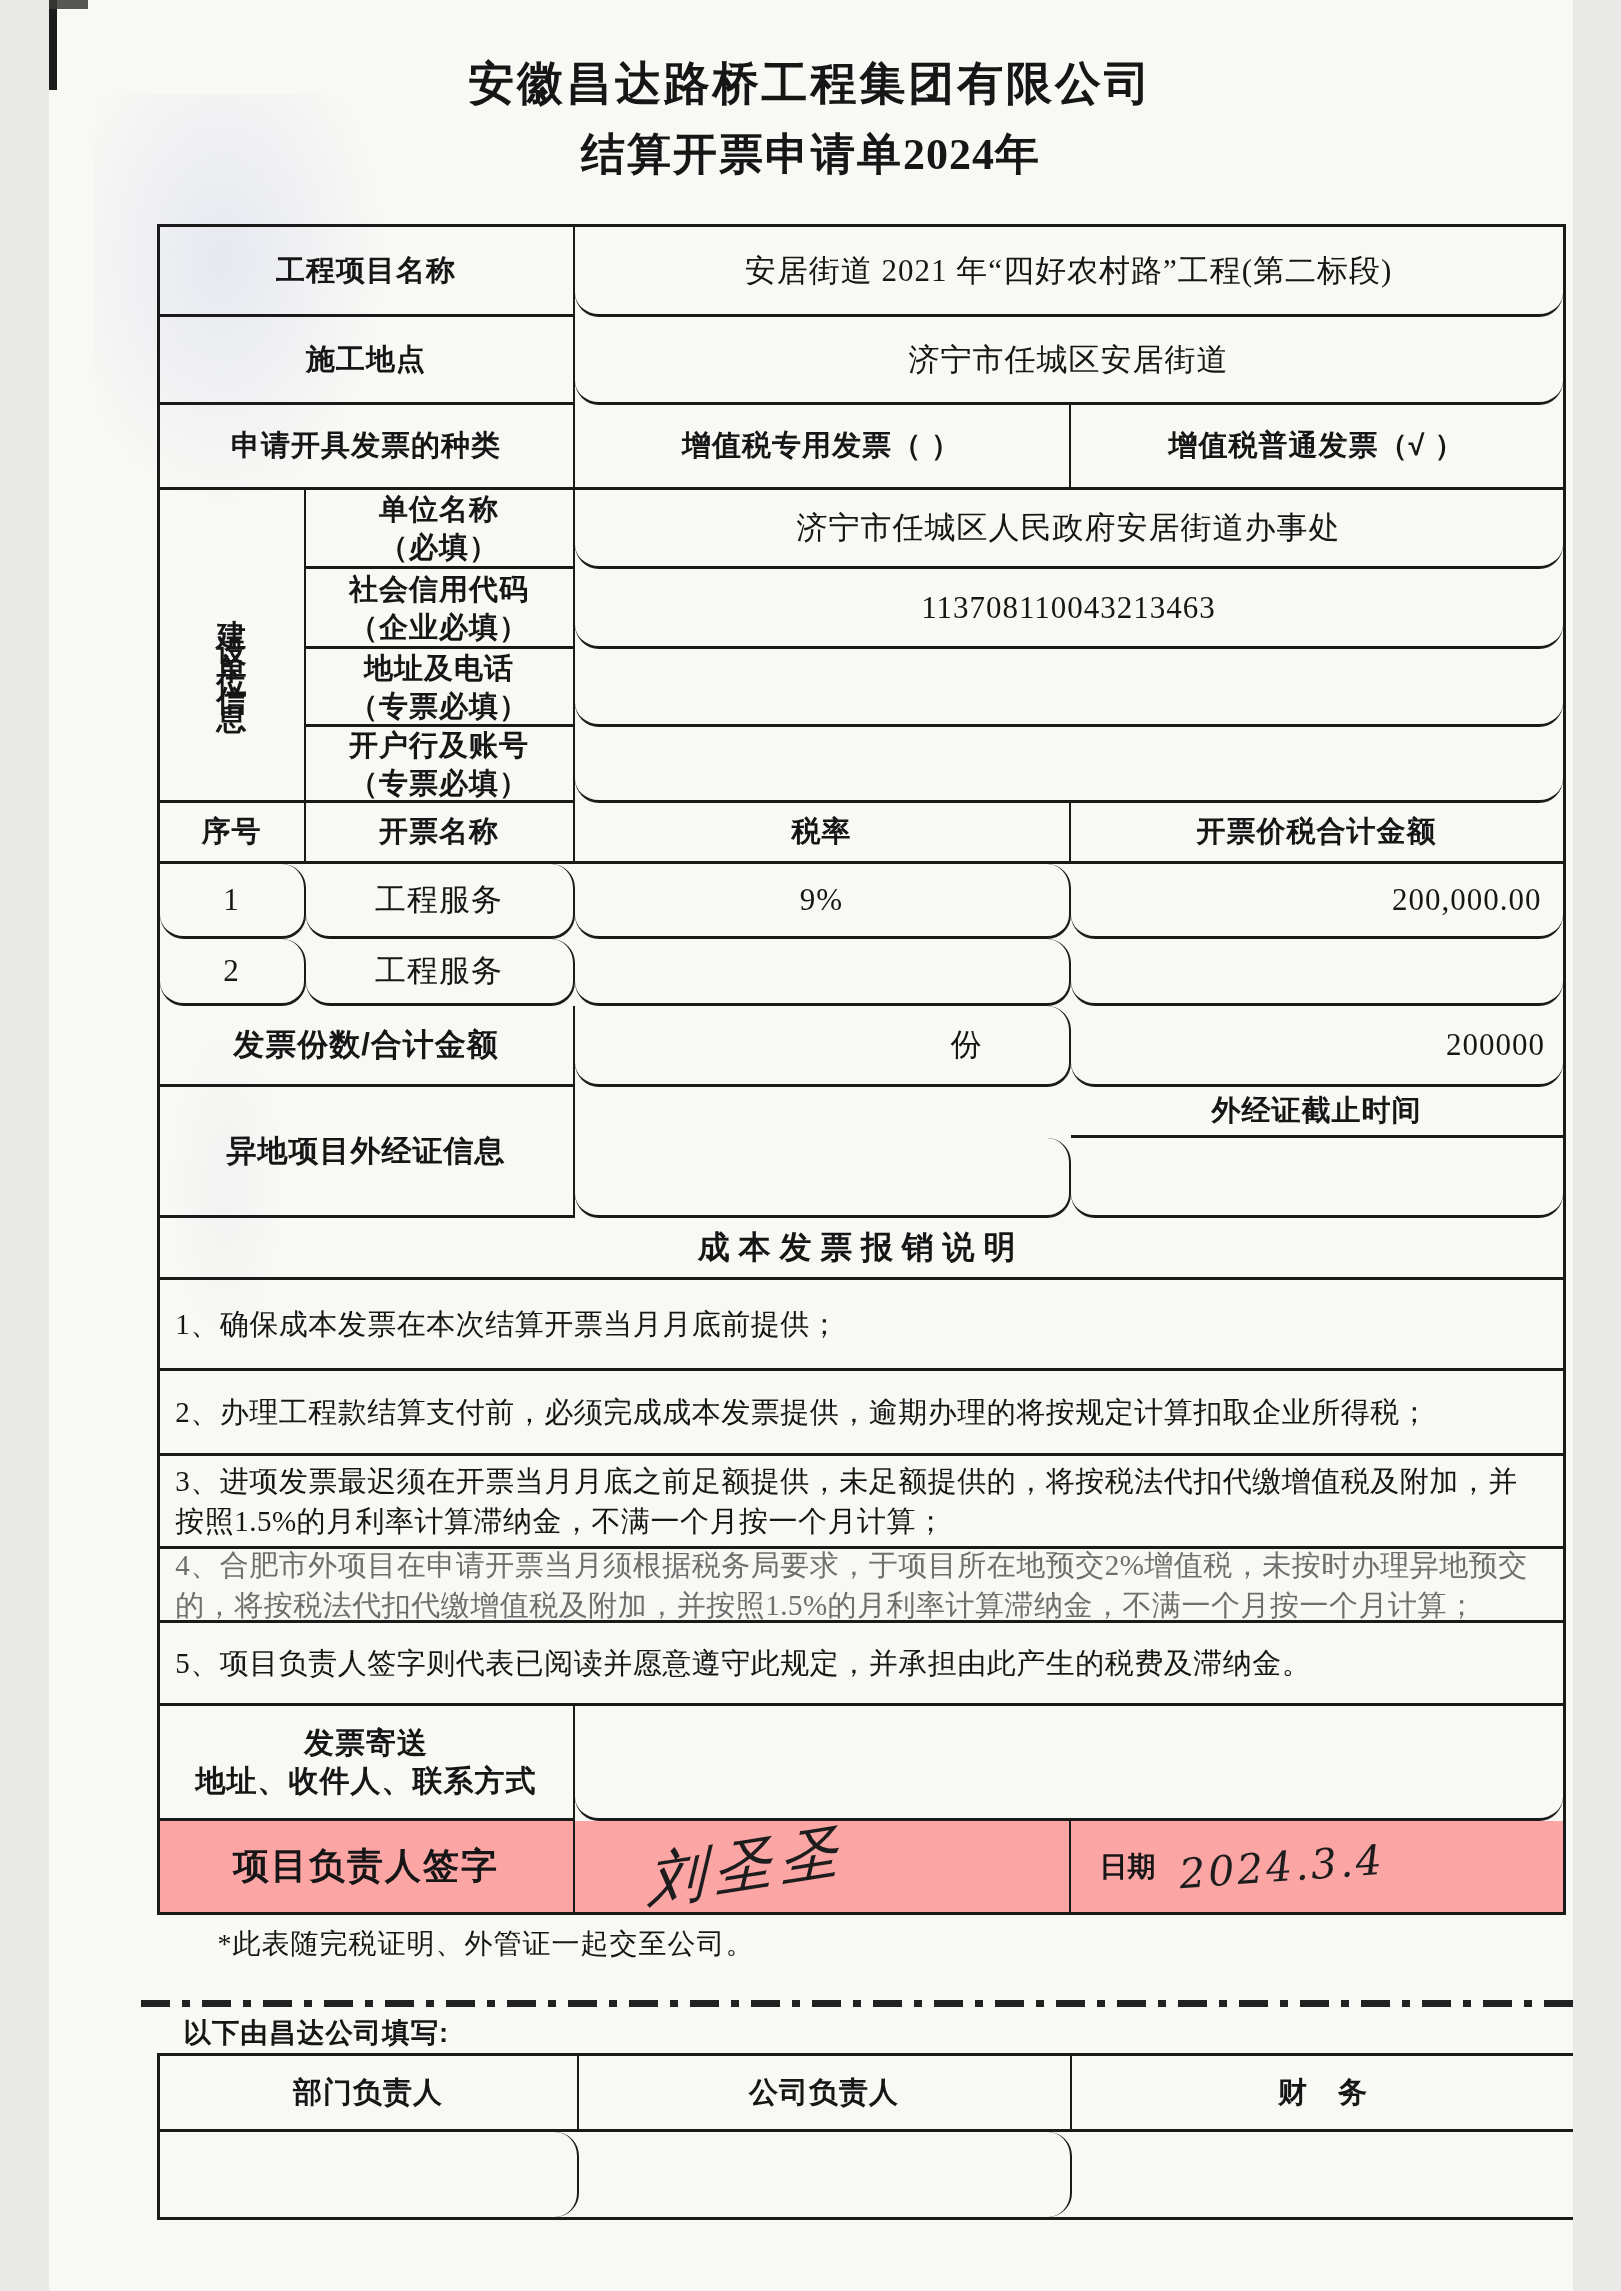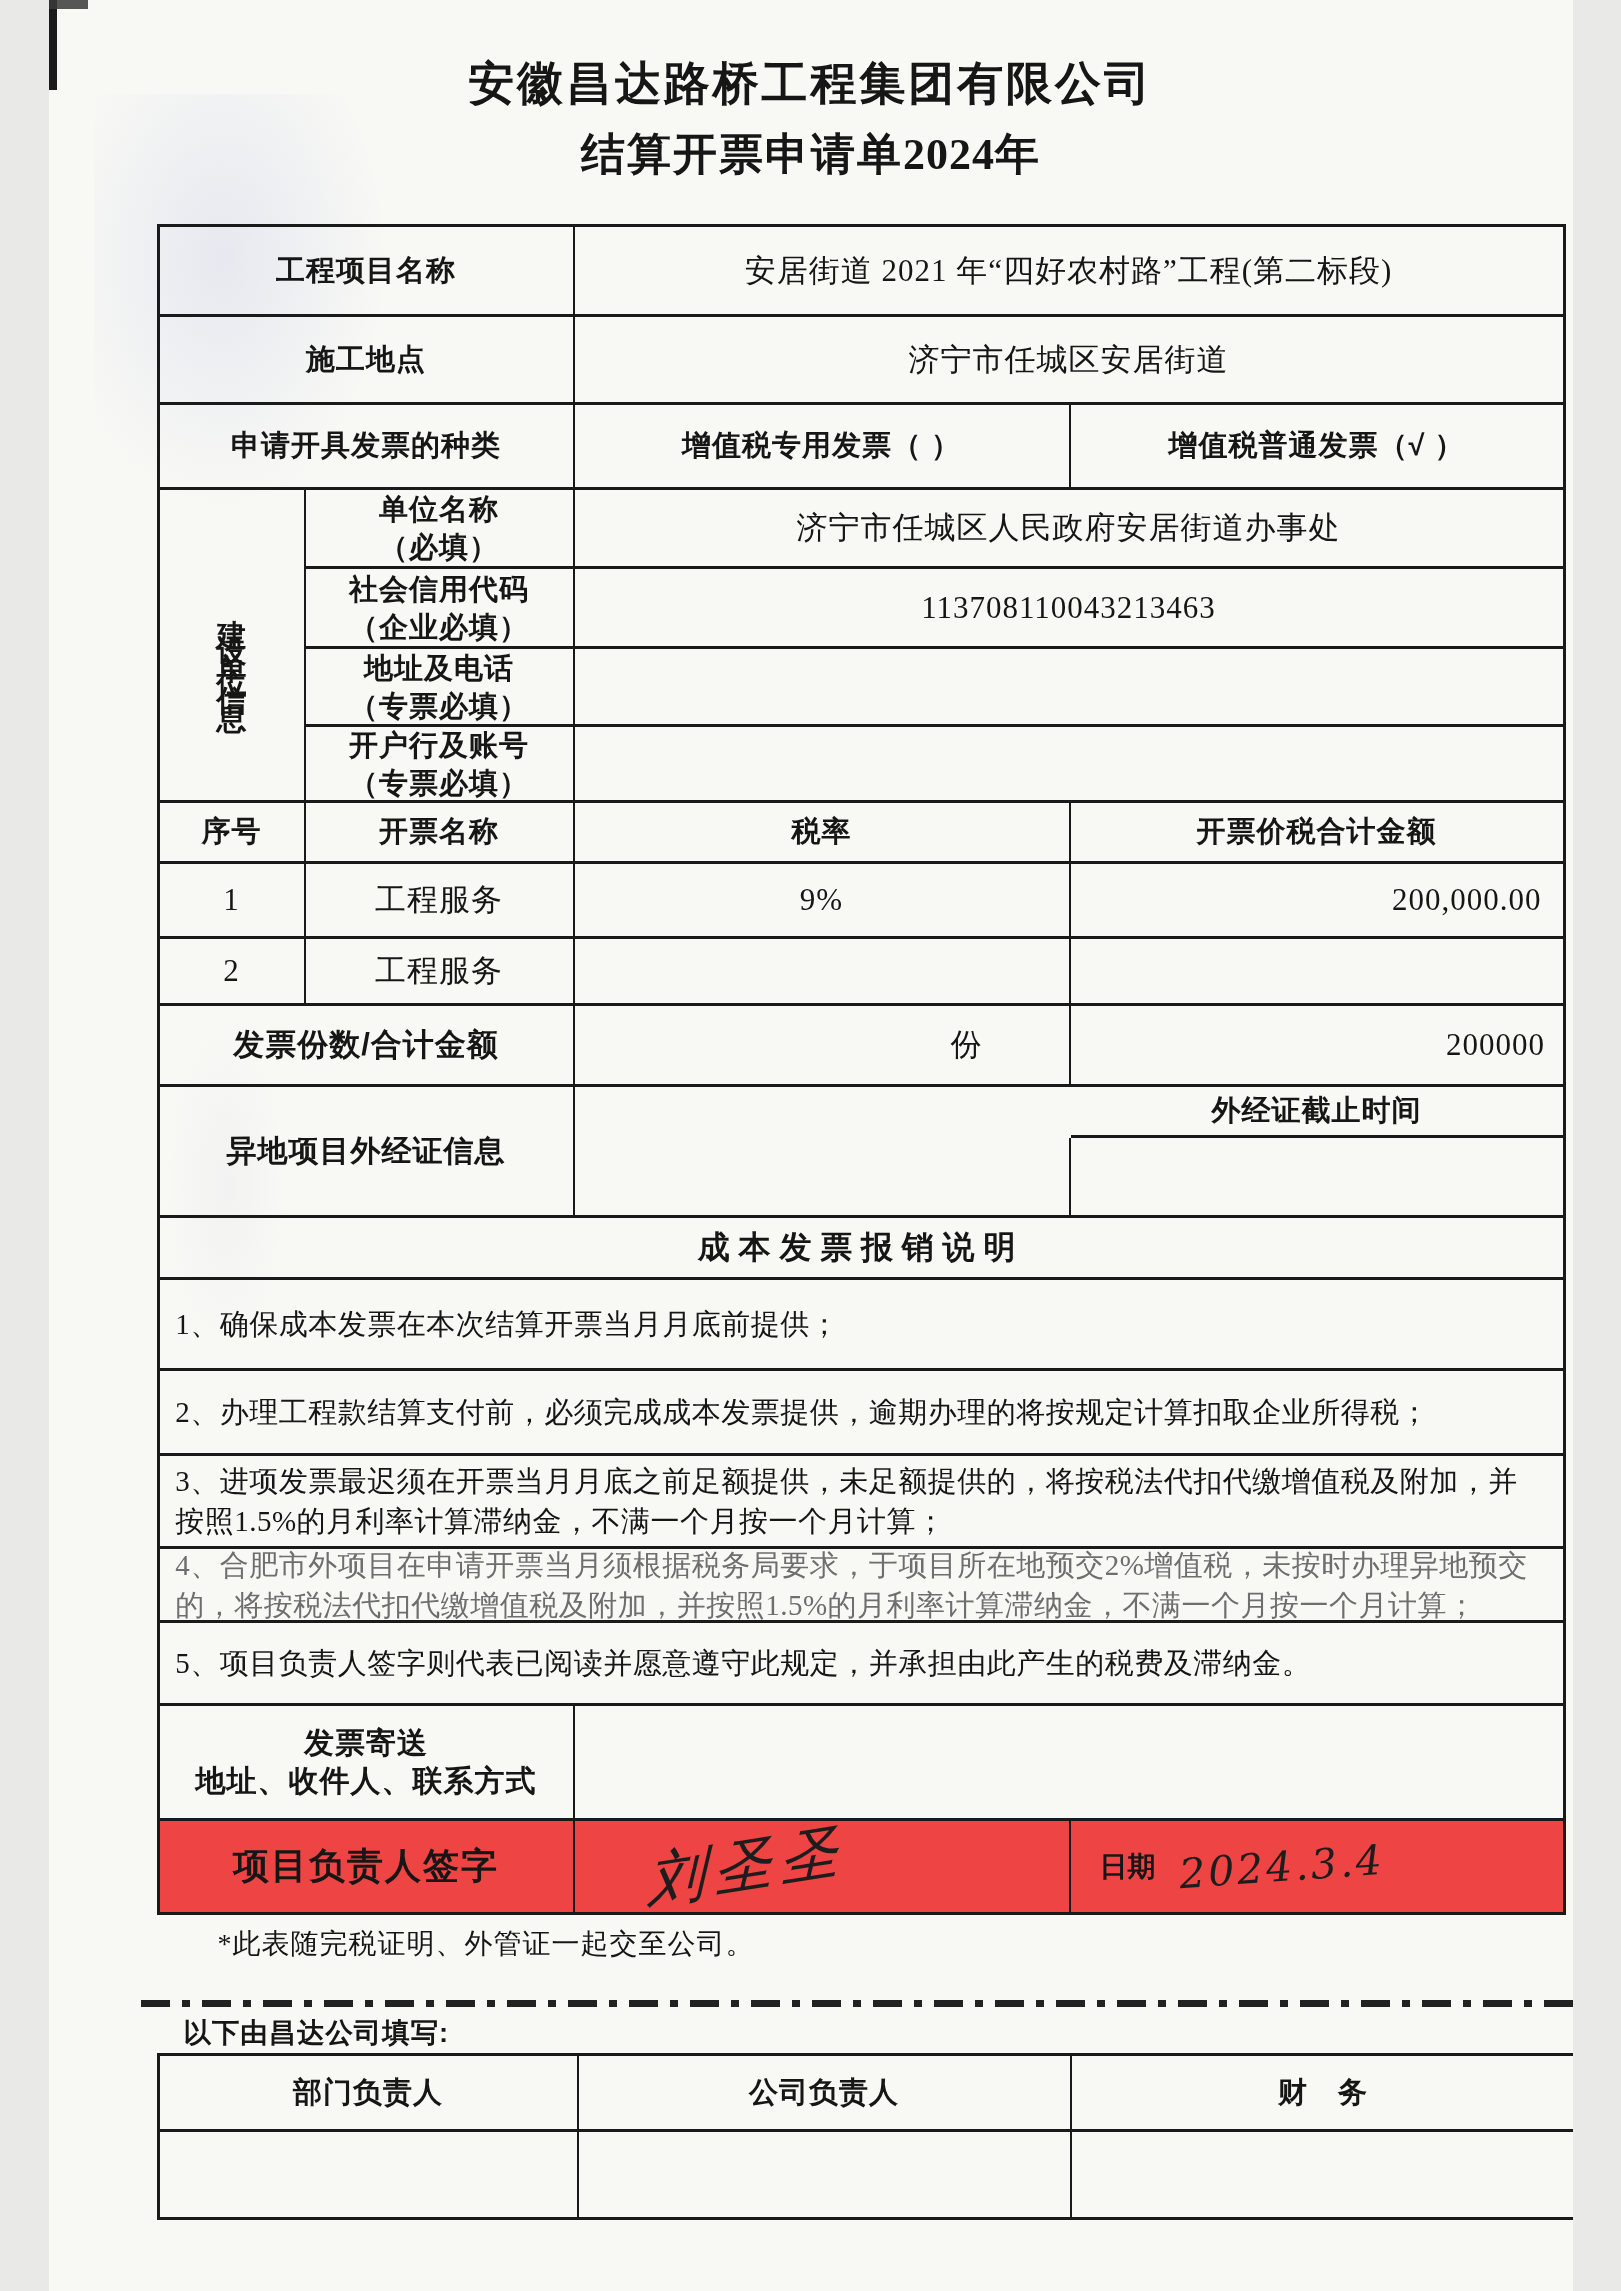--- a/index.html
+++ b/index.html
@@ -28,31 +28,31 @@
     grid-template-columns:146px 269px 496px 492px;
     grid-template-rows:90px 88px 85px 79px 80px 78px 76px 61px 75px 67px 81px 51px 80px 62px 91px 85px 93px 74px 83px 115px 91px;
     border:3.9px solid #1a1a1a;}
   .c{box-sizing:border-box;border-right:2.9px solid #1a1a1a;border-bottom:3.9px solid #1a1a1a;
     display:flex;align-items:center;justify-content:center;text-align:center;min-width:0;}
   .rr{border-right:none;}
   .bb{border-bottom:none;}
   .lab{font-weight:bold;font-size:29px;letter-spacing:1px;}
   .lab-big{font-weight:bold;font-size:36px;letter-spacing:2px;}
   .lab2{flex-direction:column;line-height:38px;}
-  .val{font-family:"Liberation Serif","DejaVu Serif",serif;font-size:31px;letter-spacing:1px;}
+  .val{font-family:"Liberation Serif","DejaVu Serif",serif;font-size:31px;letter-spacing:1px;border-radius:24px;}
   .vert span{writing-mode:vertical-rl;text-orientation:upright;font-weight:bold;
     font-size:30px;letter-spacing:16.7px;line-height:1;}
   .note{justify-content:flex-start;text-align:left;padding:0 15.7px;
     font-family:"Liberation Serif","DejaVu Serif",serif;font-size:29px;line-height:40px;letter-spacing:0.5px;}
   .note-muted{color:#6e6e6e;}
   .amount{justify-content:flex-end;padding-right:21px;}
   .unit-cell{justify-content:flex-end;padding-right:86px;}
   .total-cell{justify-content:flex-end;padding-right:17.6px;}
   .sec-head{font-weight:bold;font-size:32px;letter-spacing:8.8px;}
-  .sig-row{background:#ef4444;}
+  .sig-row{background:#fca5a5;}
   .sig-cell{justify-content:flex-start;padding-left:71px;}
   .sig-name{font-family:"DejaVu Serif",serif;font-style:italic;font-size:59px;letter-spacing:7.8px;
     transform:rotate(-9deg) skewX(-9deg);color:#1d1d1d;}
   .date-cell{justify-content:flex-start;padding-left:29px;}
   .date-label{font-weight:bold;font-size:28px;}
   .date-hand{font-family:"DejaVu Serif",serif;font-style:italic;font-size:41px;letter-spacing:2.9px;
     margin-left:23.5px;transform:rotate(-4deg);color:#1d1d1d;}
 
   
   .footnote{position:absolute;left:169px;top:1925px;

